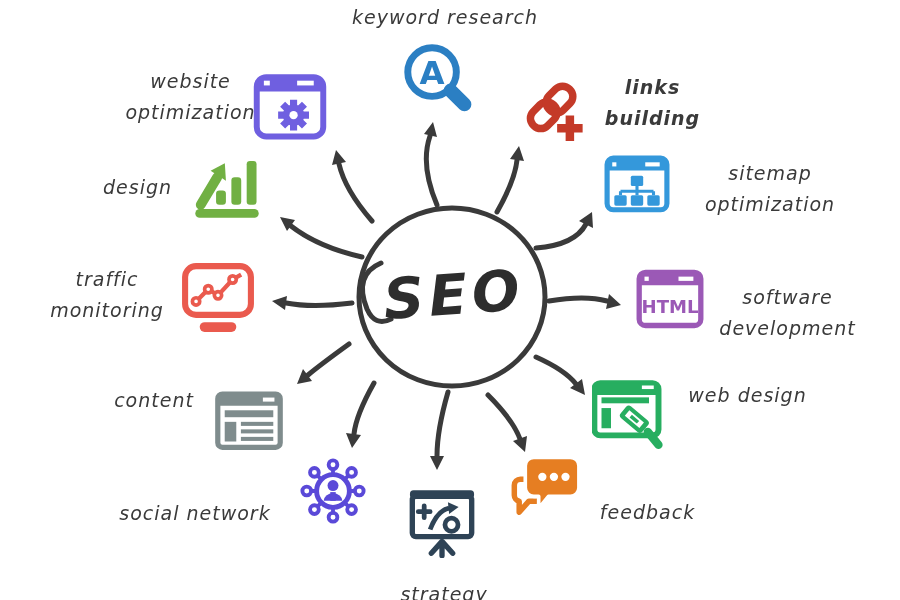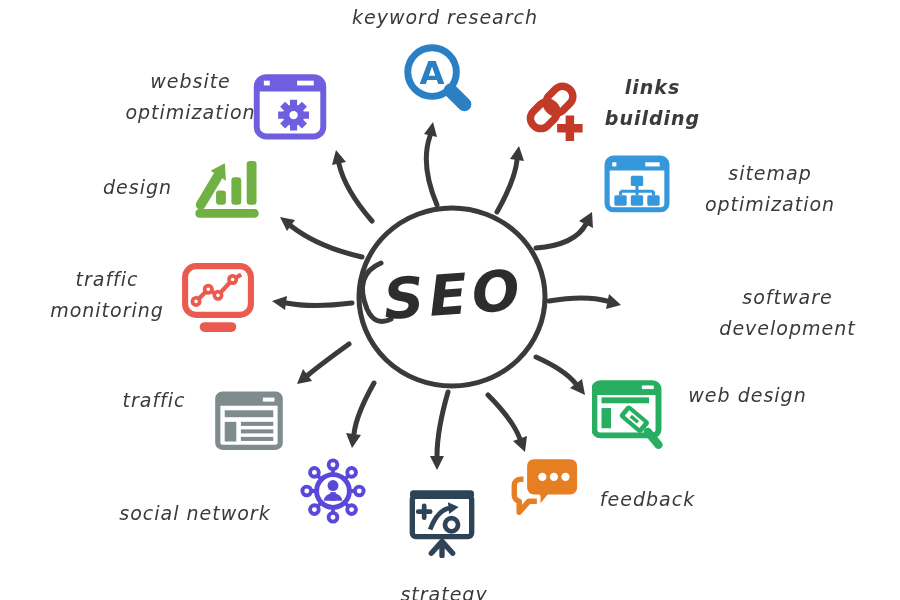--- a/index.html
+++ b/index.html
@@ -52,24 +52,24 @@
       M336 150 L346 162 L332 165 Z"></path>
   </svg>
 
   <div id="seo-label" style="color: rgb(45, 45, 45);">SEO</div>
 
   <div class="label" style="left:320px;top:2px;width:250px;">keyword research</div>
   <div class="label" style="left:595px;top:72px;width:115px;font-weight:bold;">links building</div>
   <div class="label" style="left:685px;top:158px;width:170px;">sitemap optimization</div>
   <div class="label" style="left:705px;top:266px;width:165px;margin-top:16px;">software development</div>
   <div class="label" style="left:675px;top:380px;width:145px;">web design</div>
-  <div class="label" style="left:585px;top:484px;width:125px;">feedback</div>
+  <div class="label" style="left:585px;top:497px;width:125px;">feedback</div>
   <div class="label" style="left:385px;top:560px;width:118px;margin-top:19px;">strategy</div>
   <div class="label" style="left:100px;top:498px;width:190px;">social network</div>
-  <div class="label" style="left:98px;top:385px;width:112px;">traffic</div>
+  <div class="label" style="left:98px;top:385px;width:112px;">content</div>
   <div class="label" style="left:32px;top:264px;width:150px;">traffic monitoring</div>
   <div class="label" style="left:85px;top:172px;width:105px;">design</div>
   <div class="label" style="left:90px;top:66px;width:165px;margin-left:18px;">website optimization</div>
 
   <div class="icon" style="left: 402px; top: 42px; color: rgb(43, 127, 195);">
     <svg width="74" height="74" viewBox="0 0 64 64">
       <circle cx="26" cy="26" r="21" fill="none" stroke="currentColor" stroke-width="6"></circle>
       <text x="26" y="36" font-size="28" font-weight="bold" text-anchor="middle" fill="currentColor">A</text>
       <line x1="42" y1="42" x2="54" y2="54" stroke="currentColor" stroke-width="12" stroke-linecap="round"></line>
     </svg>
@@ -92,20 +92,29 @@
       <rect x="8" y="10" width="4" height="4" fill="#fff"></rect>
       <rect x="40" y="10" width="14" height="4" fill="#fff"></rect>
       <rect x="26" y="23" width="12" height="10" rx="1.5" fill="currentColor"></rect>
       <path d="M32 33 v5 M16 38 h32 M16 38 v4 M32 38 v4 M48 38 v4" stroke="currentColor" stroke-width="3" fill="none"></path>
       <rect x="10" y="42" width="12" height="10" rx="1.5" fill="currentColor"></rect>
       <rect x="26" y="42" width="12" height="10" rx="1.5" fill="currentColor"></rect>
       <rect x="42" y="42" width="12" height="10" rx="1.5" fill="currentColor"></rect>
     </svg>
   </div>
 
+  <div class="icon" style="left: 636px; top: 266px; color: rgb(155, 89, 182);">
+    <svg width="68" height="68" viewBox="0 0 64 64">
+      <rect x="3" y="6" width="58" height="50" rx="6" fill="none" stroke="currentColor" stroke-width="5"></rect>
+      <path d="M3 12 a6 6 0 0 1 6 -6 h46 a6 6 0 0 1 6 6 v6 H3 z" fill="currentColor"></path>
+      <rect x="8" y="10" width="4" height="4" fill="#fff"></rect>
+      <rect x="40" y="10" width="14" height="4" fill="#fff"></rect>
+      <text x="32" y="44" font-size="17" font-weight="bold" text-anchor="middle" fill="currentColor">HTML</text>
+    </svg>
+  </div>
 
   <div class="icon" style="left: 592px; top: 376px; color: rgb(39, 174, 96);">
     <svg width="76" height="76" viewBox="0 0 64 64">
       <rect x="2" y="6" width="54" height="44" rx="5" fill="none" stroke="currentColor" stroke-width="5"></rect>
       <path d="M2 11 a5 5 0 0 1 5 -5 h44 a5 5 0 0 1 5 5 v5 H2 z" fill="currentColor"></path>
       <rect x="42" y="8" width="10" height="3" fill="#fff"></rect>
       <rect x="8" y="18" width="40" height="5" fill="currentColor"></rect>
       <rect x="8" y="27" width="8" height="17" fill="currentColor"></rect>
       <g transform="rotate(40 36 36)">
         <rect x="24" y="30" width="24" height="13" rx="3" fill="currentColor"></rect>

